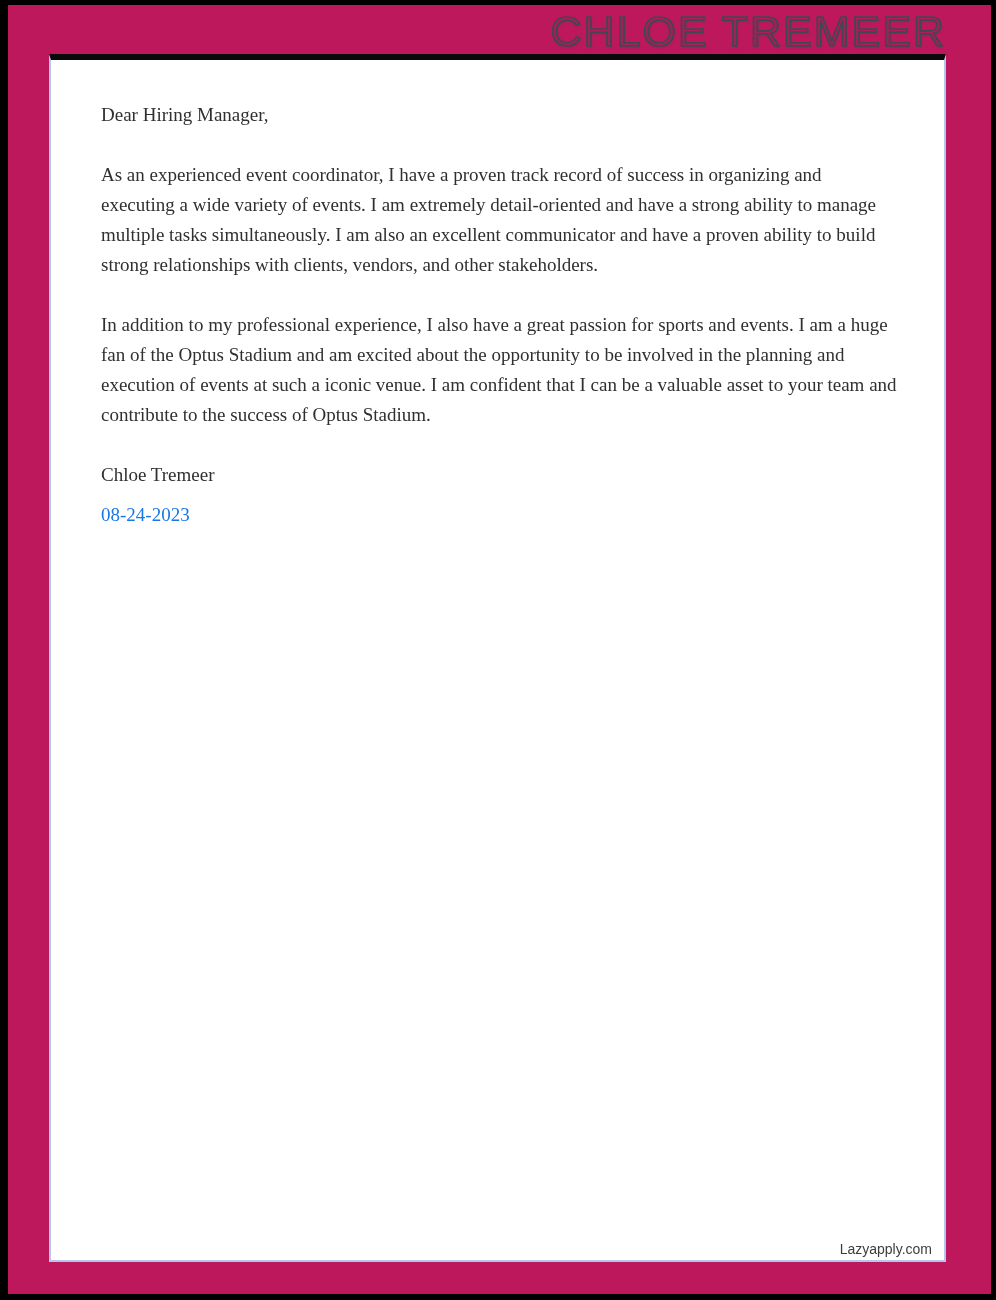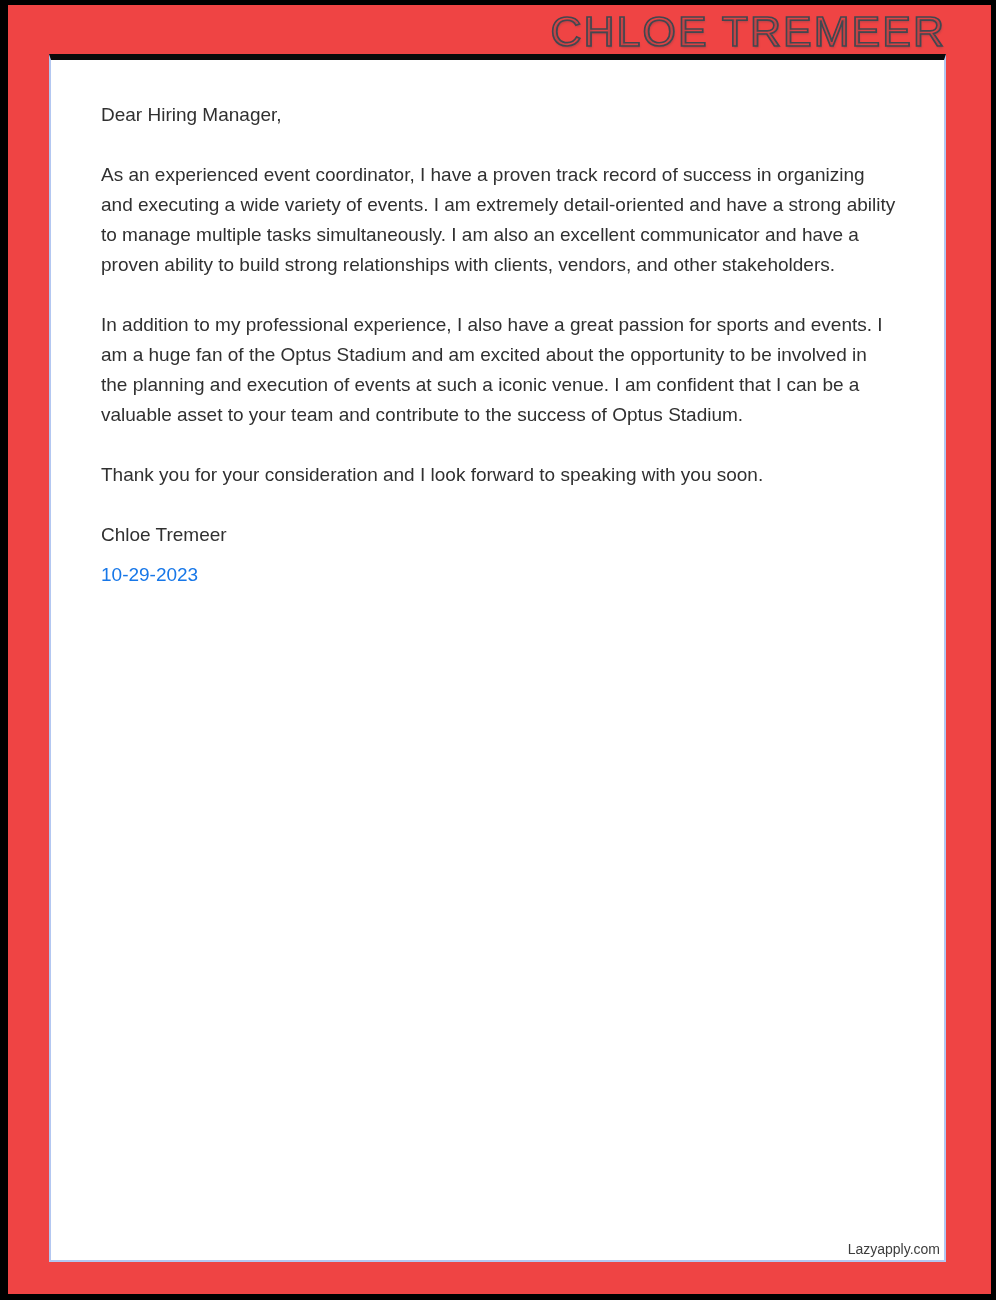--- a/index.html
+++ b/index.html
@@ -13,21 +13,21 @@
     background: #000;
     font-family: "Liberation Sans", "DejaVu Sans", sans-serif;
   }
   .page {
     position: absolute;
     inset: 0;
     box-sizing: border-box;
     border-style: solid;
     border-color: #000;
     border-width: 5px 5px 6px 8px;
-    background: #ef4444;
+    background: #be185d;
     padding-left: 8px;
   }
   .header {
     height: 49px;
     display: flex;
     justify-content: flex-end;
     align-items: flex-end;
     padding-right: 45px;
     overflow: visible;
   }
@@ -57,31 +57,32 @@
     border-top: 6px solid #0a0a0a;
     border-left: 2px solid #b3c7f1;
     border-right: 2px solid #b3c7f1;
     border-bottom: 2px solid #b3c7f1;
     padding: 40px 46px 0 50px;
   }
   .letter {
     color: #303030;
     font-size: 19px;
     line-height: 30px;
+    font-family: Liberation Serif, serif;
   }
   .letter p {
     margin: 0 0 30px 0;
   }
   .letter .date {
     color: #1777e8;
     margin-top: -20px; 
   }
   .watermark {
     position: absolute;
-    right: 4px;
+    right: 12px;
     bottom: 2px;
     font-size: 14px;
     line-height: 18px;
     color: #3d3d3d;
   }
 </style>
 </head>
 <body>
 
 <div class="page">
@@ -93,25 +94,24 @@
   <div class="sheet">
     <div class="letter">
 
       <p>Dear Hiring Manager,</p>
 
 
       <p>As an experienced event coordinator, I have a proven track record of success in organizing and executing a wide variety of events. I am extremely detail-oriented and have a strong ability to manage multiple tasks simultaneously. I am also an excellent communicator and have a proven ability to build strong relationships with clients, vendors, and other stakeholders.</p>
 
       <p>In addition to my professional experience, I also have a great passion for sports and events. I am a huge fan of the Optus Stadium and am excited about the opportunity to be involved in the planning and execution of events at such a iconic venue. I am confident that I can be a valuable asset to your team and contribute to the success of Optus Stadium.</p>
 
-      <p>Thank you for your consideration and I look forward to speaking with you soon.</p>
 
 
       <p>Chloe Tremeer</p>
 
-      <p class="date">10-29-2023</p>
+      <p class="date">08-24-2023</p>
 
     </div>
 
     <div class="watermark">Lazyapply.com</div>
   </div>
 
 </div>
 
 </body></html>

